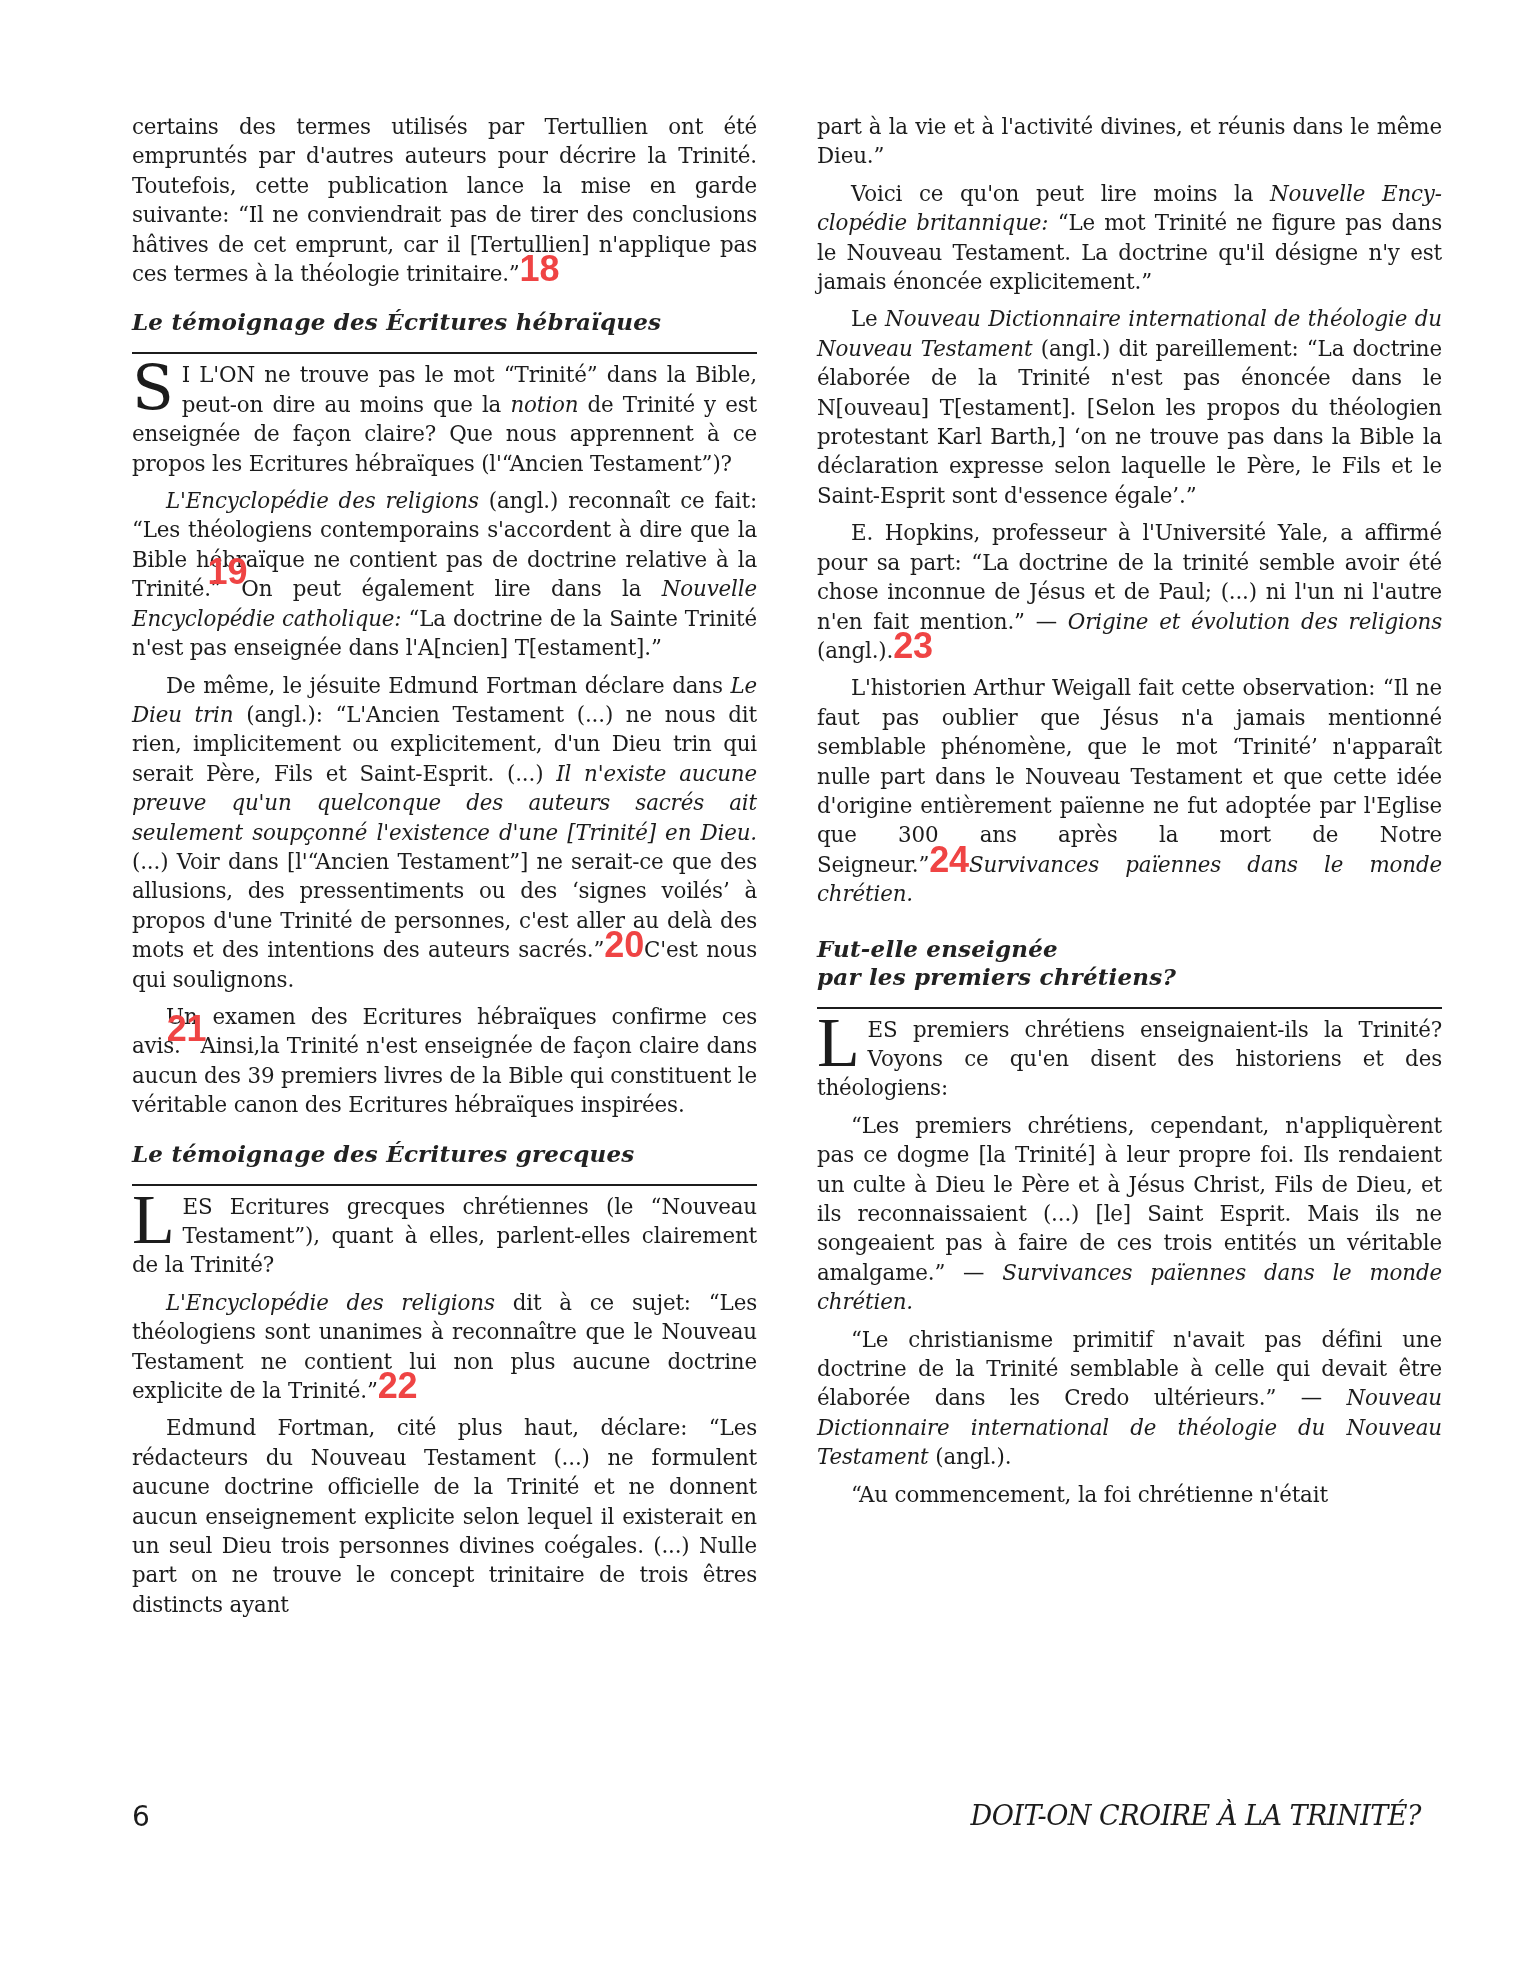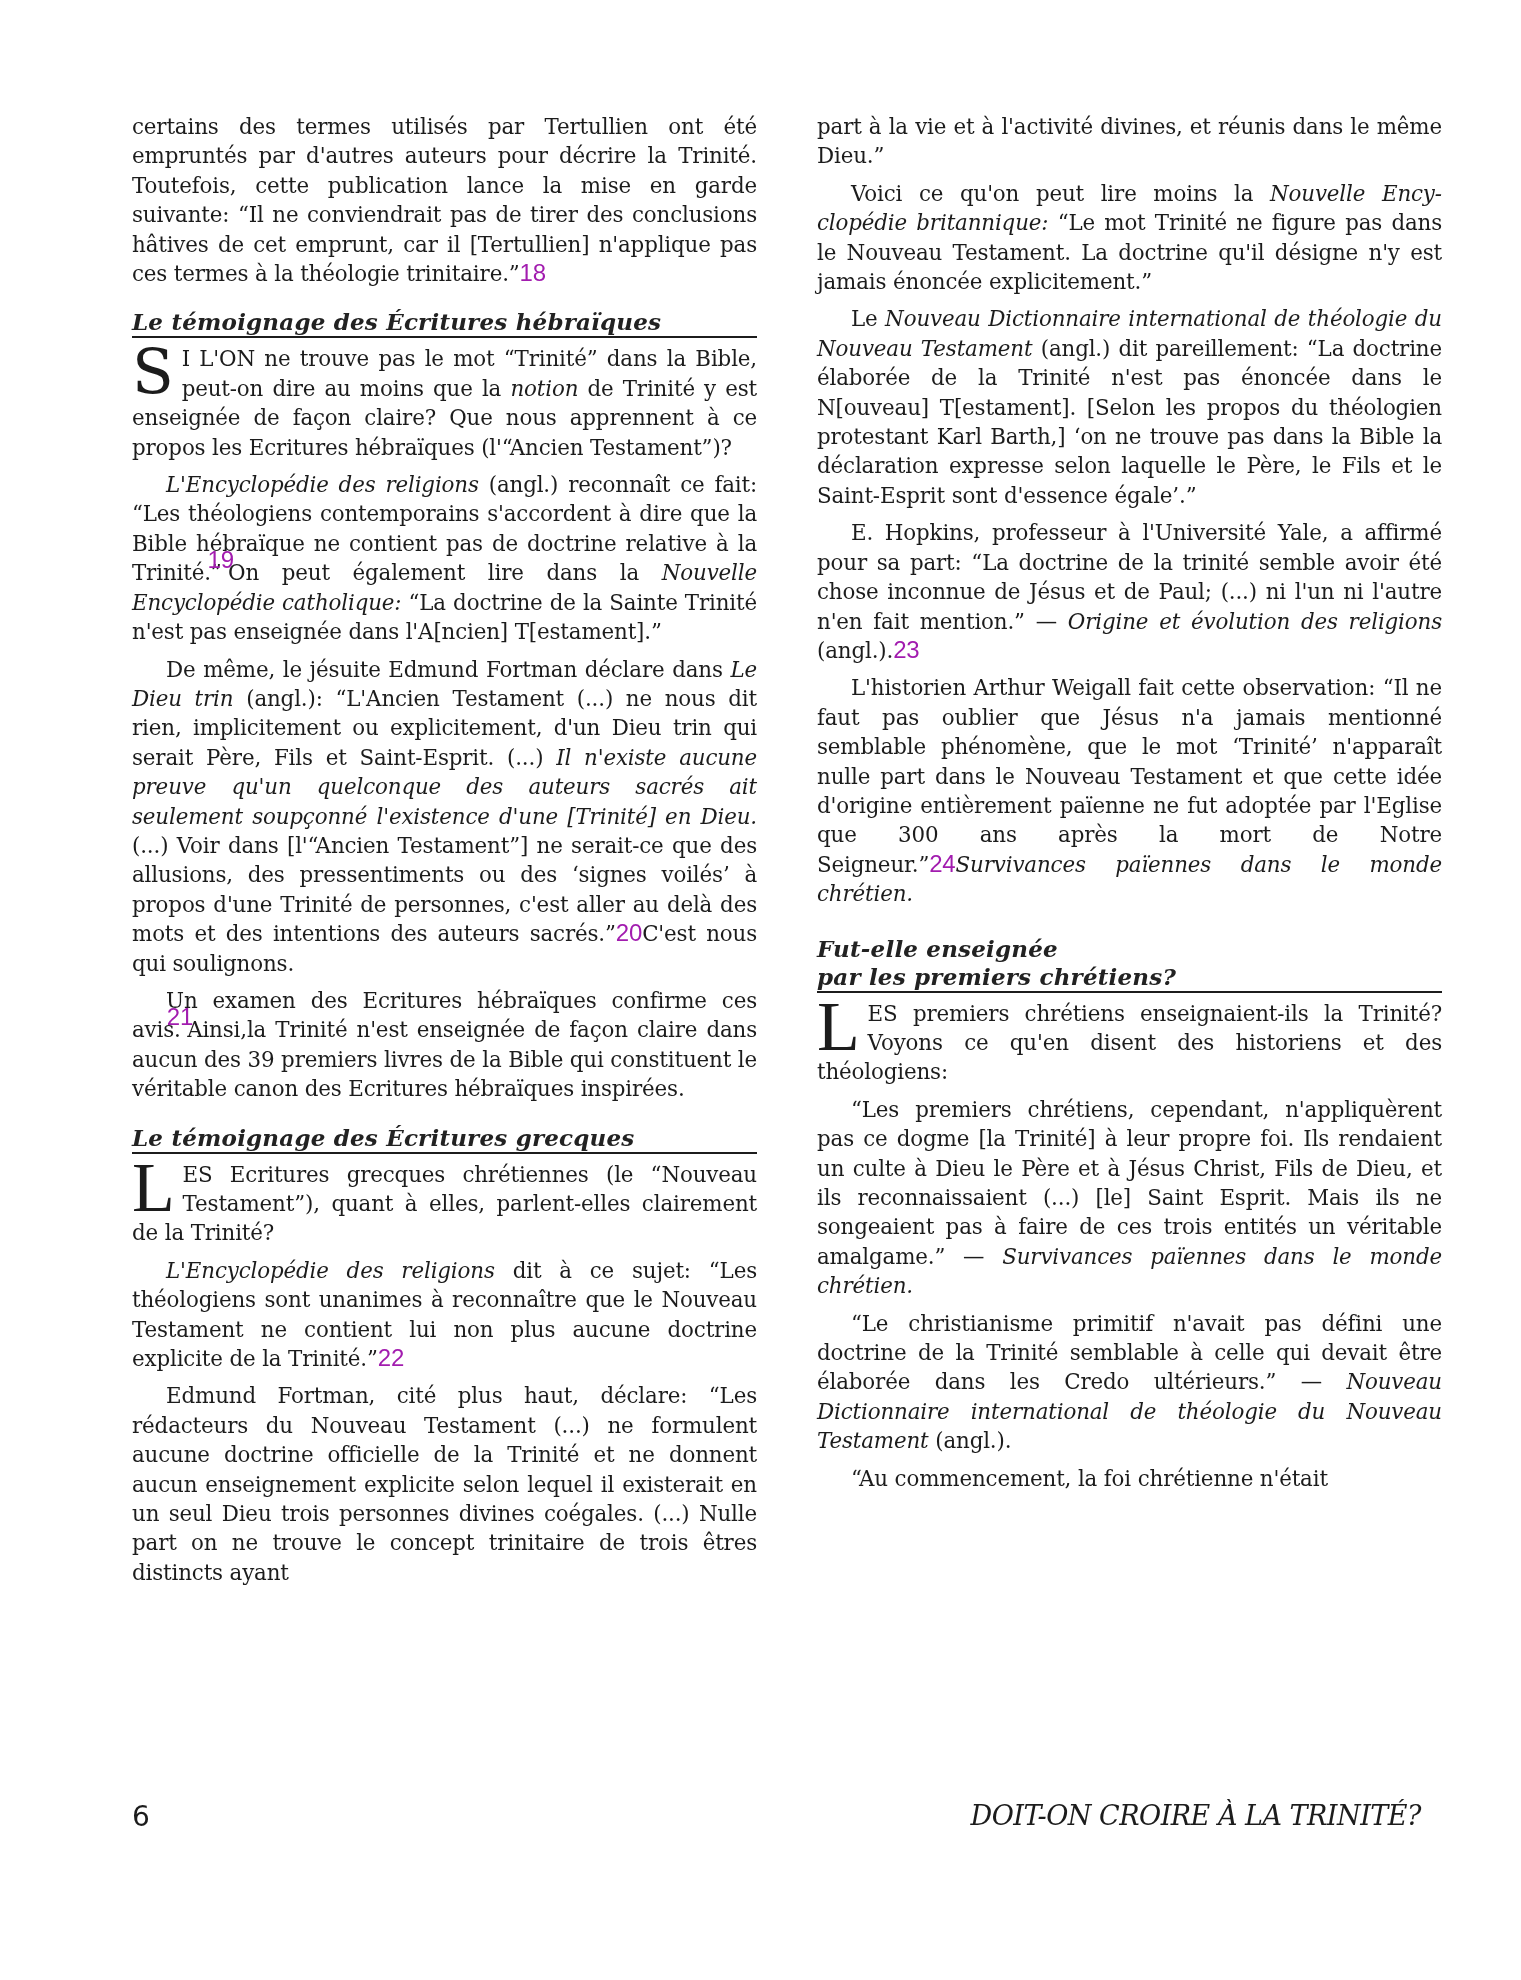--- a/index.html
+++ b/index.html
@@ -4,26 +4,26 @@
 <style>
   html, body { margin: 0; padding: 0; background: #ffffff; }
   body { width: 1521px; height: 1980px; position: relative; overflow: hidden;
          font-family: "DejaVu Serif", "Liberation Serif", serif; color: #1c1c1c; }
   .col { position: absolute; top: 112px; width: 625px; }
   .col-left { left: 132px; }
   .col-right { left: 800px; margin-left: 17px; }
   p { margin: 0 0 8px 0; font-size: 21.4px; line-height: 29.4px; text-align: justify;
       hyphens: manual; letter-spacing: -0.15px; }
   p.indent { text-indent: 34px; }
-  .fn { color: #a21caf; font-family: "Liberation Sans", "DejaVu Sans", sans-serif;
-        font-weight: normal; font-size: 24px; line-height: 20px; font-style: normal; }
+  .fn { color: #ef4444; font-family: "Liberation Sans", "DejaVu Sans", sans-serif;
+        font-weight: bold; font-size: 36px; line-height: 20px; font-style: normal; }
   .fn.raised { position: relative; top: -12px; margin-left: -14px; margin-right: -6px; }
   em { font-style: italic; }
   .heading { font-family: "DejaVu Serif", serif; font-weight: bold; font-style: italic;
-             font-size: 23px; line-height: 28px; margin: 20px 0 0 0; padding-bottom: 0;
+             font-size: 23px; line-height: 28px; margin: 20px 0 0 0; padding-bottom: 16px;
              border-bottom: 2px solid #1c1c1c; color: #222; letter-spacing: 0.2px; }
   .heading + p { margin-top: 6px; }
   .dropcap { float: left; font-size: 61px; line-height: 48px; margin: 4px 8px 0 0;
              font-family: "DejaVu Serif", serif; font-weight: normal; color: #1c1c1c; }
   .dropcap-l { font-family: "Liberation Serif", serif; font-size: 70px; line-height: 52px; margin-top: 2px; }
   .folio { position: absolute; top: 1800px; font-size: 28px; color: #1c1c1c; }
   .folio-num { left: 132px; font-family: "DejaVu Sans", sans-serif; font-weight: normal; }
   .folio-title { right: 100px; font-family: "DejaVu Serif", serif; font-style: italic;
                  font-size: 27px; letter-spacing: -0.5px; }
 </style>

